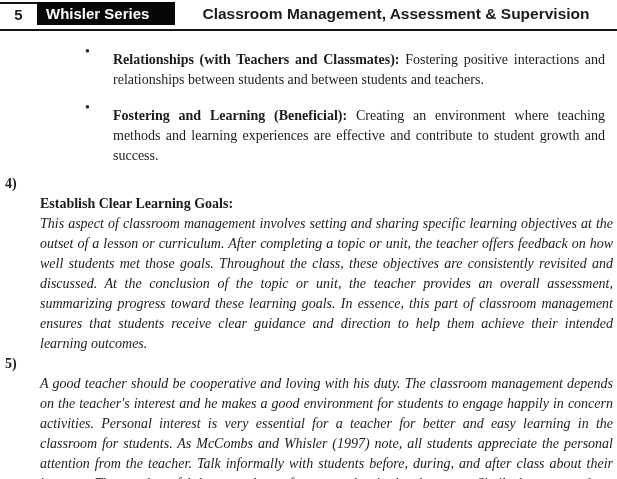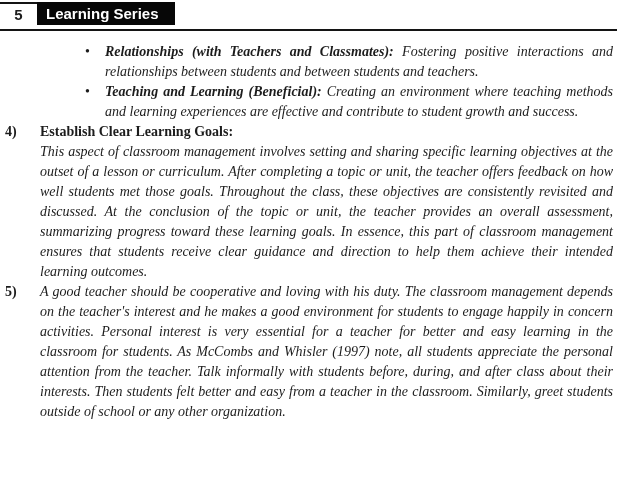--- a/index.html
+++ b/index.html
@@ -67,57 +67,57 @@
   .bullet-row { display: flex; }
   .bullet-glyph {
     padding-left: 80px;
     width: 20px;
     flex: 0 0 auto;
     box-sizing: content-box;
   }
   .bullet-text {
     flex: 1;
     text-align: justify;
-    margin: 0;
-    font-style: italic;
+    margin: 8px;
   }
   .item { display: flex; }
   .item-num {
     flex: 0 0 35px;
     font-weight: bold;
   }
-  .item-content { flex: 1; }
+  .item-content { flex: 1; margin-top: 20px; }
   .item-heading { font-weight: bold; }
   .item-body {
     text-align: justify;
     margin: 0;
     font-style: italic;
   }
   b { font-weight: bold; }
 </style>
 </head>
 <body>
 
 <div class="page">
 
   <div class="header">
     <div class="page-num">5</div>
-    <div class="series-box">Learning Series</div>
+    <div class="series-box">Whisler Series</div>
+    <div class="header-title">Classroom Management, Assessment &amp; Supervision</div>
   </div>
 
   <div class="content">
 
     <div class="bullet-row">
       <span class="bullet-glyph">•</span>
       <p class="bullet-text"><b>Relationships (with Teachers and Classmates):</b><span> Fostering positive interactions and relationships between students and between students and teachers.</span></p>
     </div>
 
     <div class="bullet-row">
       <span class="bullet-glyph">•</span>
-      <p class="bullet-text"><b>Teaching and Learning (Beneficial):</b><span> Creating an environment where teaching methods and learning experiences are effective and contribute to student growth and success.</span></p>
+      <p class="bullet-text"><b>Fostering and Learning (Beneficial):</b><span> Creating an environment where teaching methods and learning experiences are effective and contribute to student growth and success.</span></p>
     </div>
 
     <div class="item">
       <div class="item-num">4)</div>
       <div class="item-content">
         <div class="item-heading">Establish Clear Learning Goals:</div>
         <p class="item-body">This aspect of classroom management involves setting and sharing specific learning objectives at the outset of a lesson or curriculum. After completing a topic or unit, the teacher offers feedback on how well students met those goals. Throughout the class, these objectives are consistently revisited and discussed. At the conclusion of the topic or unit, the teacher provides an overall assessment, summarizing progress toward these learning goals. In essence, this part of classroom management ensures that students receive clear guidance and direction to help them achieve their intended learning outcomes.</p>
       </div>
     </div>
 

